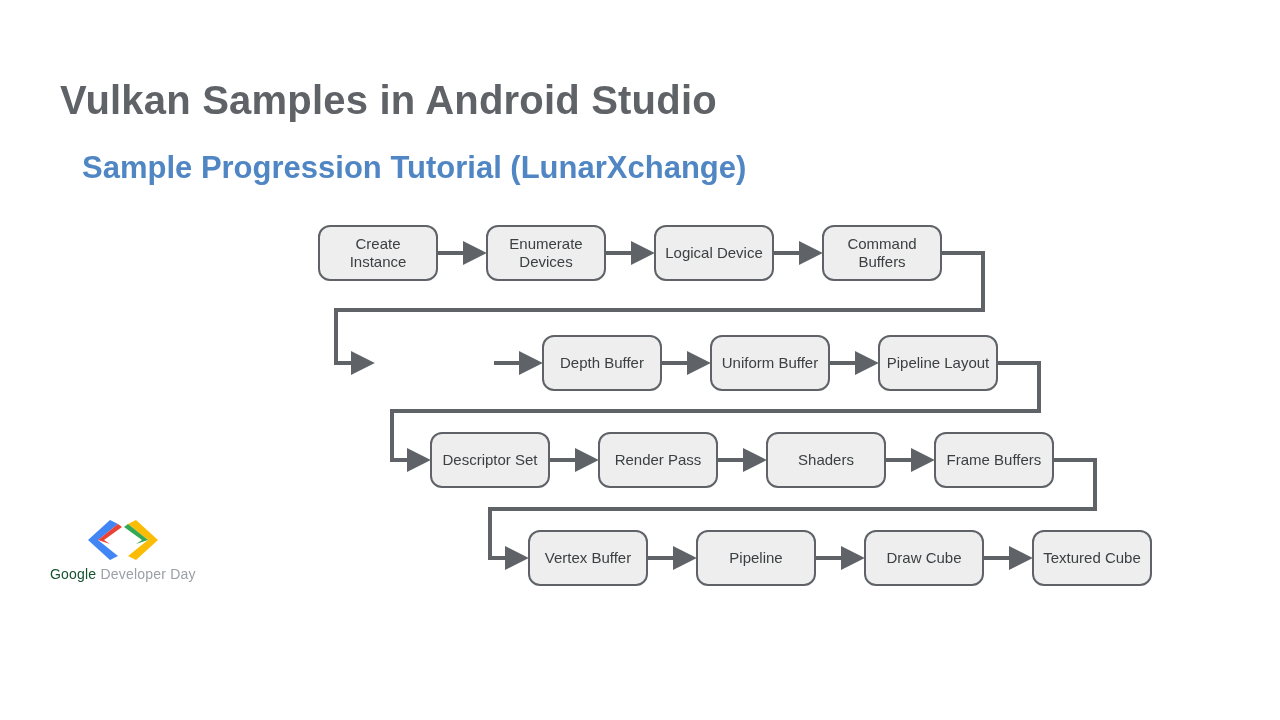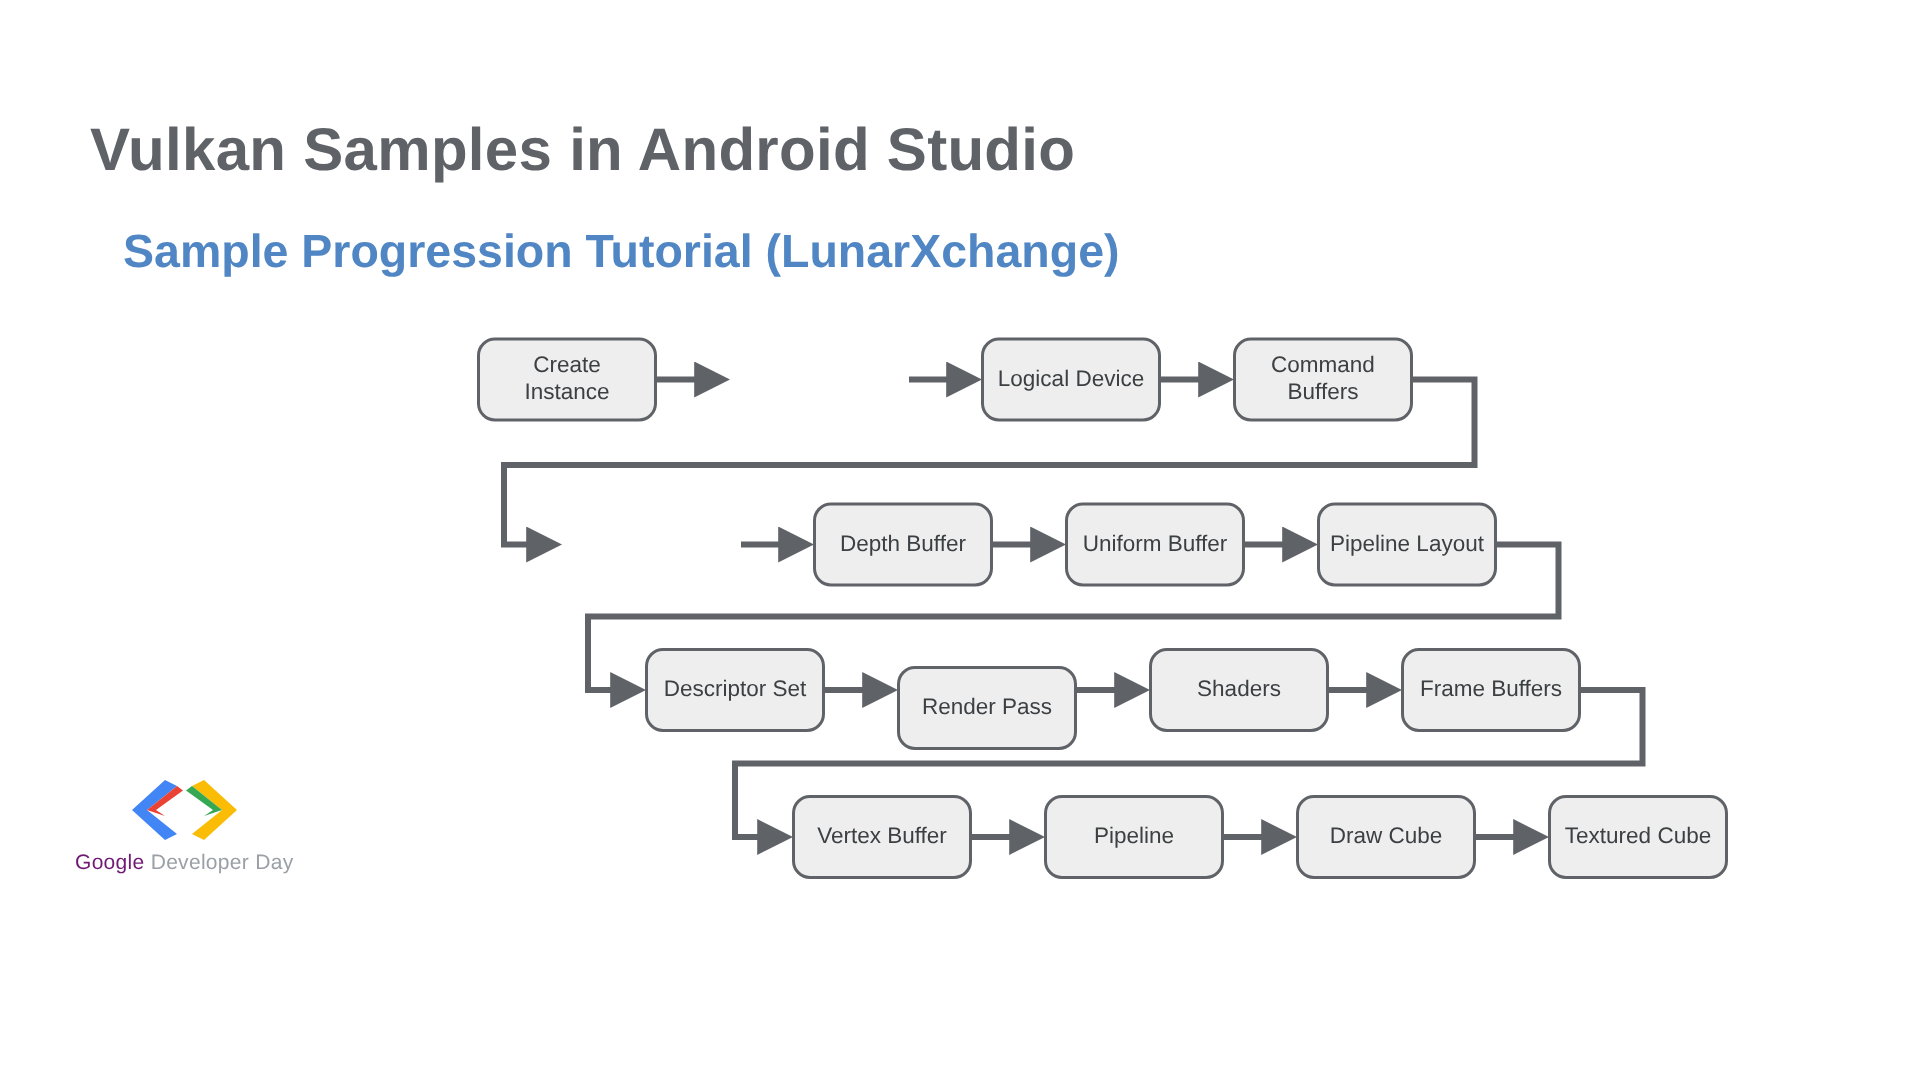--- a/index.html
+++ b/index.html
@@ -83,48 +83,49 @@
     align-items: center;
     gap: 6px;
   }
   .footer-text {
     font-size: 14px;
     color: #9aa0a6;
     font-weight: 400;
     letter-spacing: 0.2px;
   }
   .footer-text b {
-    color: #701a75;
+    color: #14532d;
     font-weight: 500;
   }
   .logo-rel {
     position: relative;
     width: 90px;
     height: 44px;
   }
   .logo-rel svg { display: block; }
 </style>
 </head>
 <body>
 
 <div class="slide">
 
   <div class="title">Vulkan Samples in Android Studio</div>
   <div class="subtitle">Sample Progression Tutorial (LunarXchange)</div>
 
   <div class="node" style="left:318px; top:225px">Create Instance</div>
+  <div class="node" style="left:486px; top:225px">Enumerate Devices</div>
   <div class="node" style="left:654px; top:225px">Logical Device</div>
   <div class="node" style="left:822px; top:225px">Command Buffers</div>
 
   <div class="node" style="left:542px; top:335px">Depth Buffer</div>
   <div class="node" style="left:710px; top:335px">Uniform Buffer</div>
   <div class="node" style="left:878px; top:335px">Pipeline Layout</div>
 
   <div class="node" style="left:430px; top:432px">Descriptor Set</div>
-  <div class="node" style="left:598px; top:444px">Render Pass</div>
+  <div class="node" style="left:598px; top:432px">Render Pass</div>
   <div class="node" style="left:766px; top:432px">Shaders</div>
   <div class="node" style="left:934px; top:432px">Frame Buffers</div>
 
   <div class="node" style="left:528px; top:530px">Vertex Buffer</div>
   <div class="node" style="left:696px; top:530px">Pipeline</div>
   <div class="node" style="left:864px; top:530px">Draw Cube</div>
   <div class="node" style="left:1032px;top:530px">Textured Cube</div>
 
   <svg class="connectors">
     <defs>

